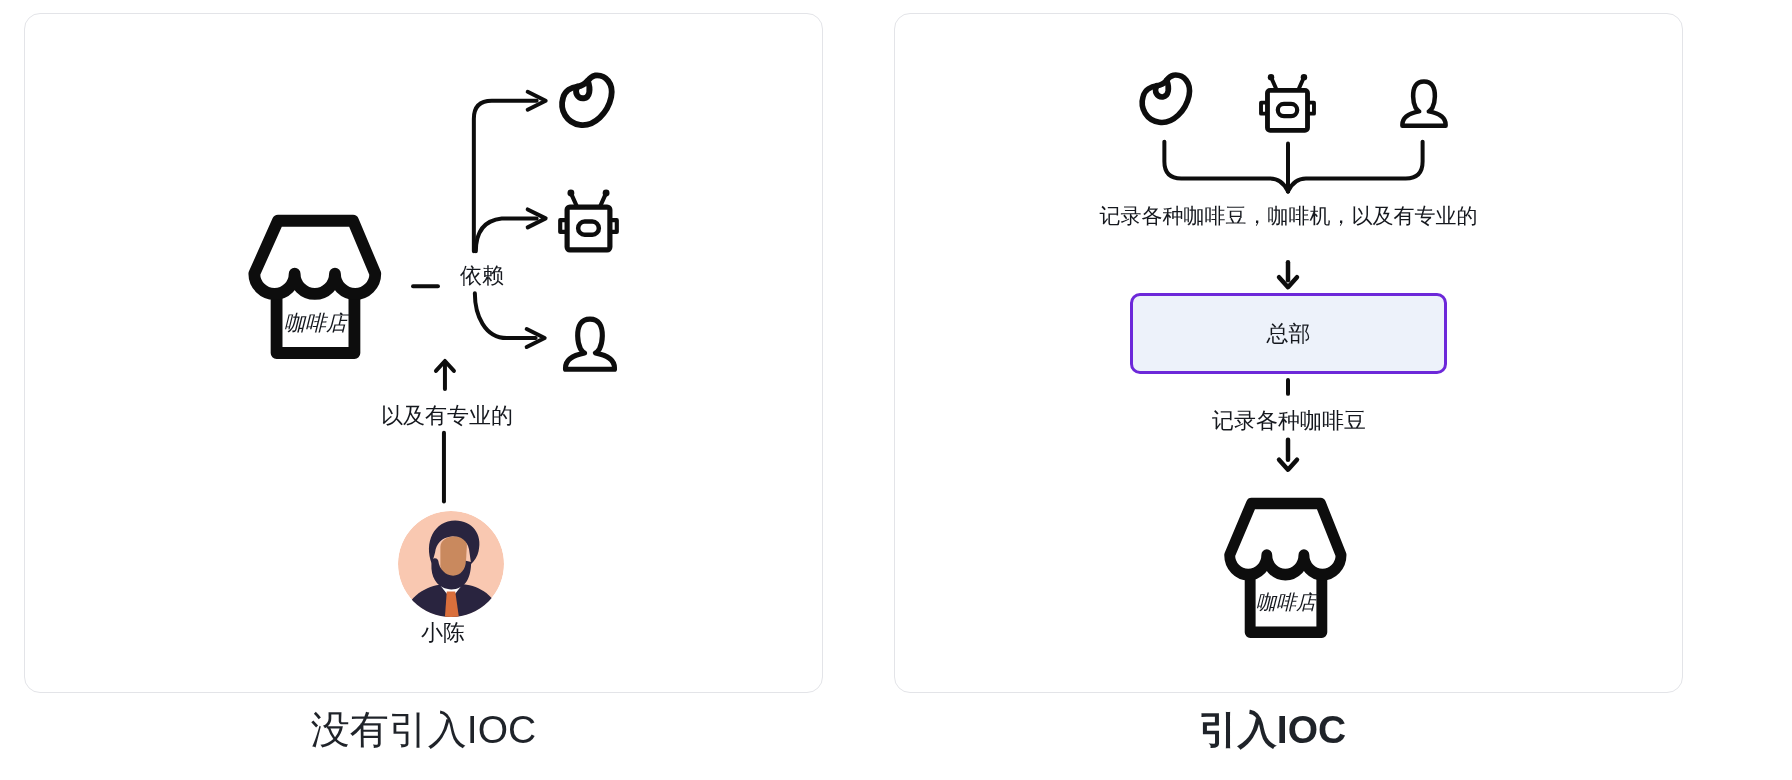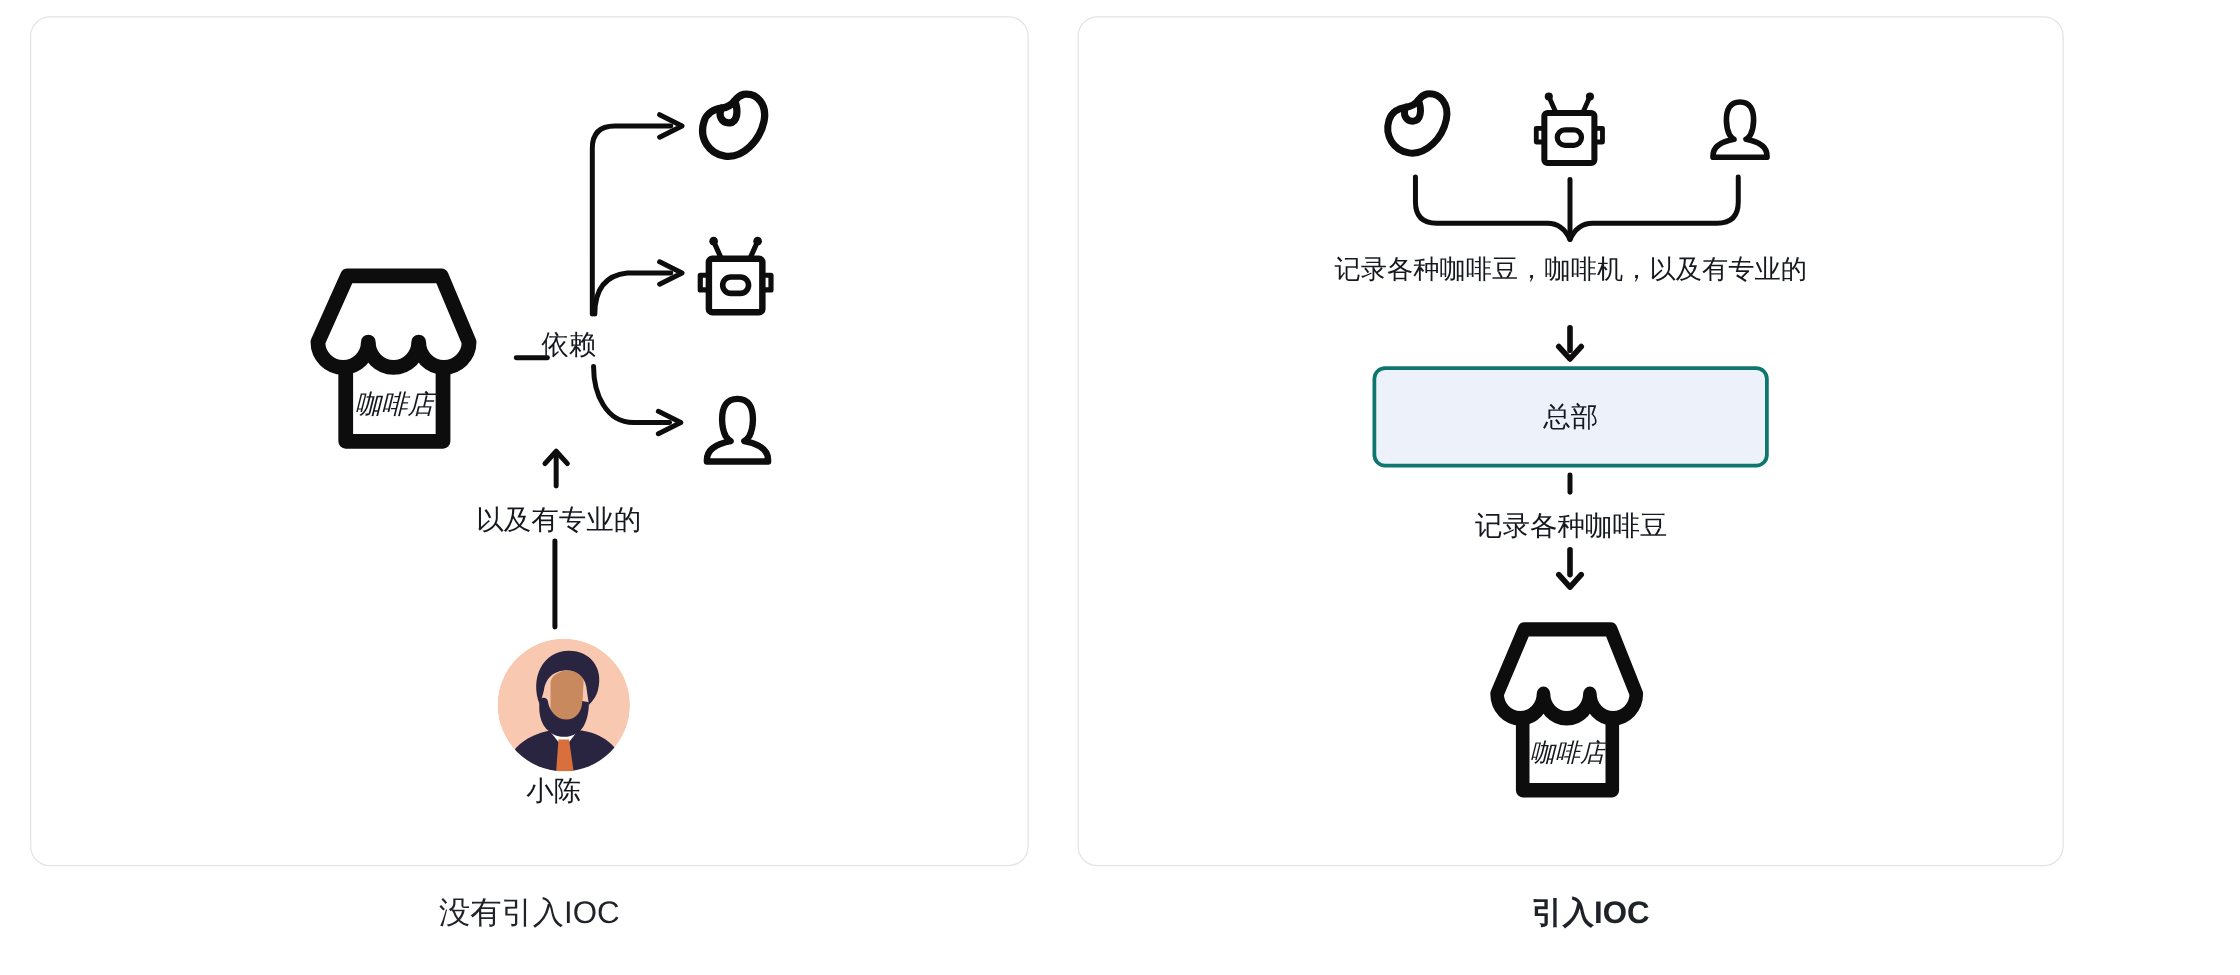--- a/index.html
+++ b/index.html
@@ -3,23 +3,23 @@
 <meta charset="utf-8">
 <style>
   * { margin:0; padding:0; box-sizing:border-box; }
   html,body { width:1792px; height:780px; background:#ffffff; overflow:hidden;
               font-family:"Liberation Sans", sans-serif; color:#1f2329; }
   .stage { position:relative; width:1792px; height:780px; }
 
   .card { position:absolute; top:13px; height:680px; background:#ffffff;
           border:1.5px solid #e3e4e8; border-radius:16px; }
   .card-left  { left:24px;  width:799px; }
-  .card-right { left:862px; width:789px; }
+  .card-right { left:894px; width:789px; }
 
-  .caption { position:absolute; top:708px; height:52px; font-size:25px;
+  .caption { position:absolute; top:708px; height:52px; font-size:39px;
              line-height:44px; text-align:center; color:#1f2329; }
   .caption-left  { left:24px;  width:799px; }
   .caption-right { left:878px; width:789px;font-weight:bold; }
   .lbl { position:absolute; text-align:center; font-size:22px; line-height:24px; color:#15181e; }
 
   svg.wires { position:absolute; left:0; top:0; width:100%; height:100%; }
   .wire { fill:none; stroke:#0d0d0d; stroke-width:4; stroke-linecap:round; stroke-linejoin:round; }
   .wire-bold { stroke-width:4.5; }
 
   .icon { position:absolute; }
@@ -27,21 +27,21 @@
 
   .store { position:absolute;font-style:italic; }
   .store svg { position:absolute; inset:0; width:100%; height:100%; }
   .st { fill:#ffffff; stroke:#0d0d0d; stroke-width:8.5; stroke-linejoin:round; }
   .store-label { position:absolute; left:8%; right:8%; top:57%; height:36%;
                  display:flex; align-items:center; justify-content:center;
                  font-size:21px; color:#15181e; }
   .store-sm .store-label { font-size:20px; }
 
   .hq-box { position:absolute; left:235px; top:279px; width:317px; height:81px;
-            background:#edf2fa; border:3px solid #0f766e; border-radius:10px;
+            background:#edf2fa; border:3px solid #6d28d9; border-radius:10px;
             display:flex; align-items:center; justify-content:center;
             font-size:22px; color:#15181e; }
 
   .record { position:absolute; left:0; right:0; top:188px; text-align:center;
             font-size:21px; line-height:27px; color:#15181e; }
   .record span { display:block; }
 
   .avatar { position:absolute; left:373px; top:497px; width:106px; height:106px; }
 </style>
 </head>
@@ -65,21 +65,21 @@
     </svg>
 
     <div class="store" style="left:221px;top:197px;width:139px;height:149px">
       <svg viewBox="0 0 100 107" preserveAspectRatio="none">
         <rect class="st" x="22" y="45" width="56" height="57"></rect>
         <path class="st" d="M23,7 H77 L93,45 A14.5,14.5 0 0 1 64,45 A14.5,14.5 0 0 1 35,45 A14.5,14.5 0 0 1 6,45 Z"></path>
       </svg>
       <div class="store-label">咖啡店</div>
     </div>
 
-    <div class="lbl" style="left:401px;top:250px;width:58px">依赖</div>
+    <div class="lbl" style="left:428px;top:250px;width:58px">依赖</div>
 
     <svg class="icon" style="left:529px;top:55px;width:65px;height:65px" viewBox="0 0 100 100">
       <path class="ik" stroke-width="9" d="M63,10 C80,8 92,23 88,43 C83,67 62,89 40,86 C20,83 8,64 14,44 C17,33 27,28 36,27 C44,26 48,23 52,18 C55,14 59,11 63,10 Z"></path>
       <path class="ik" stroke-width="9" d="M36,27 C31,36 36,46 46,45 C55,44 57,31 52,18"></path>
     </svg>
 
     <svg class="icon" style="left:529px;top:172px;width:69px;height:67px" viewBox="0 0 100 96">
       <path class="ik" stroke-width="6" d="M34,31 L26,13"></path>
       <path class="ik" stroke-width="6" d="M66,31 L74,13"></path>
       <circle cx="24.5" cy="9.5" r="5" fill="#0d0d0d"></circle>

